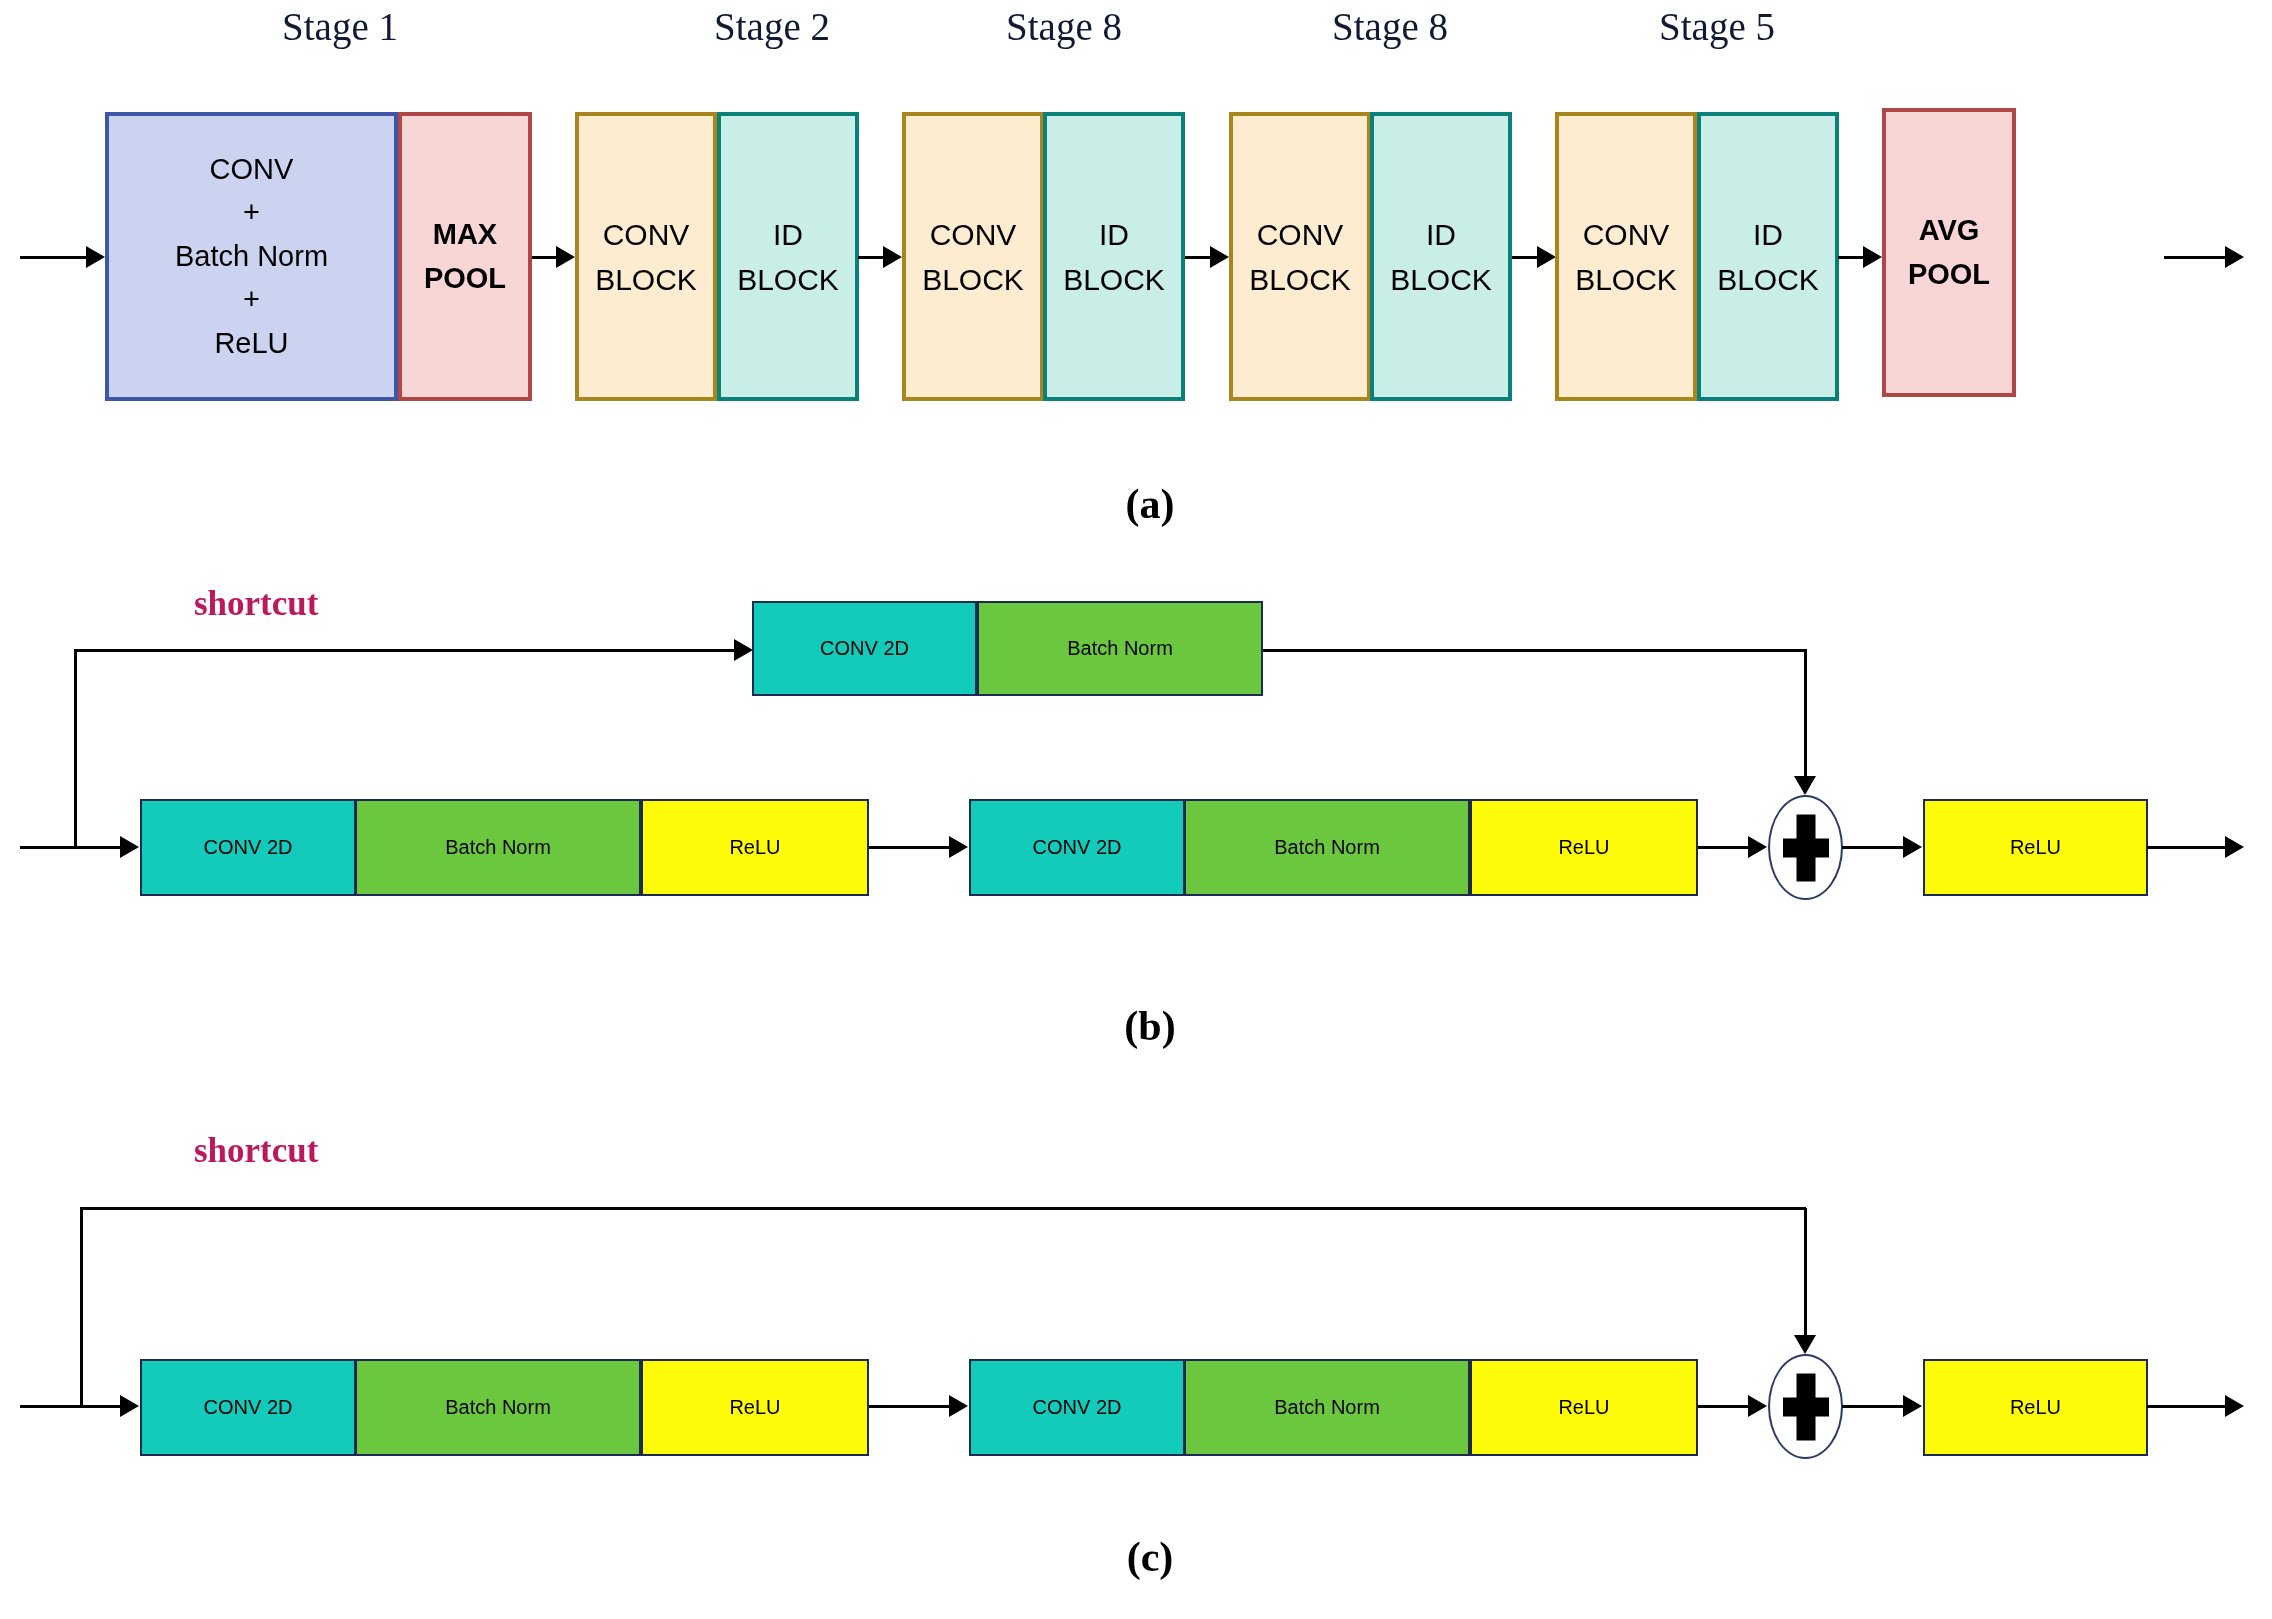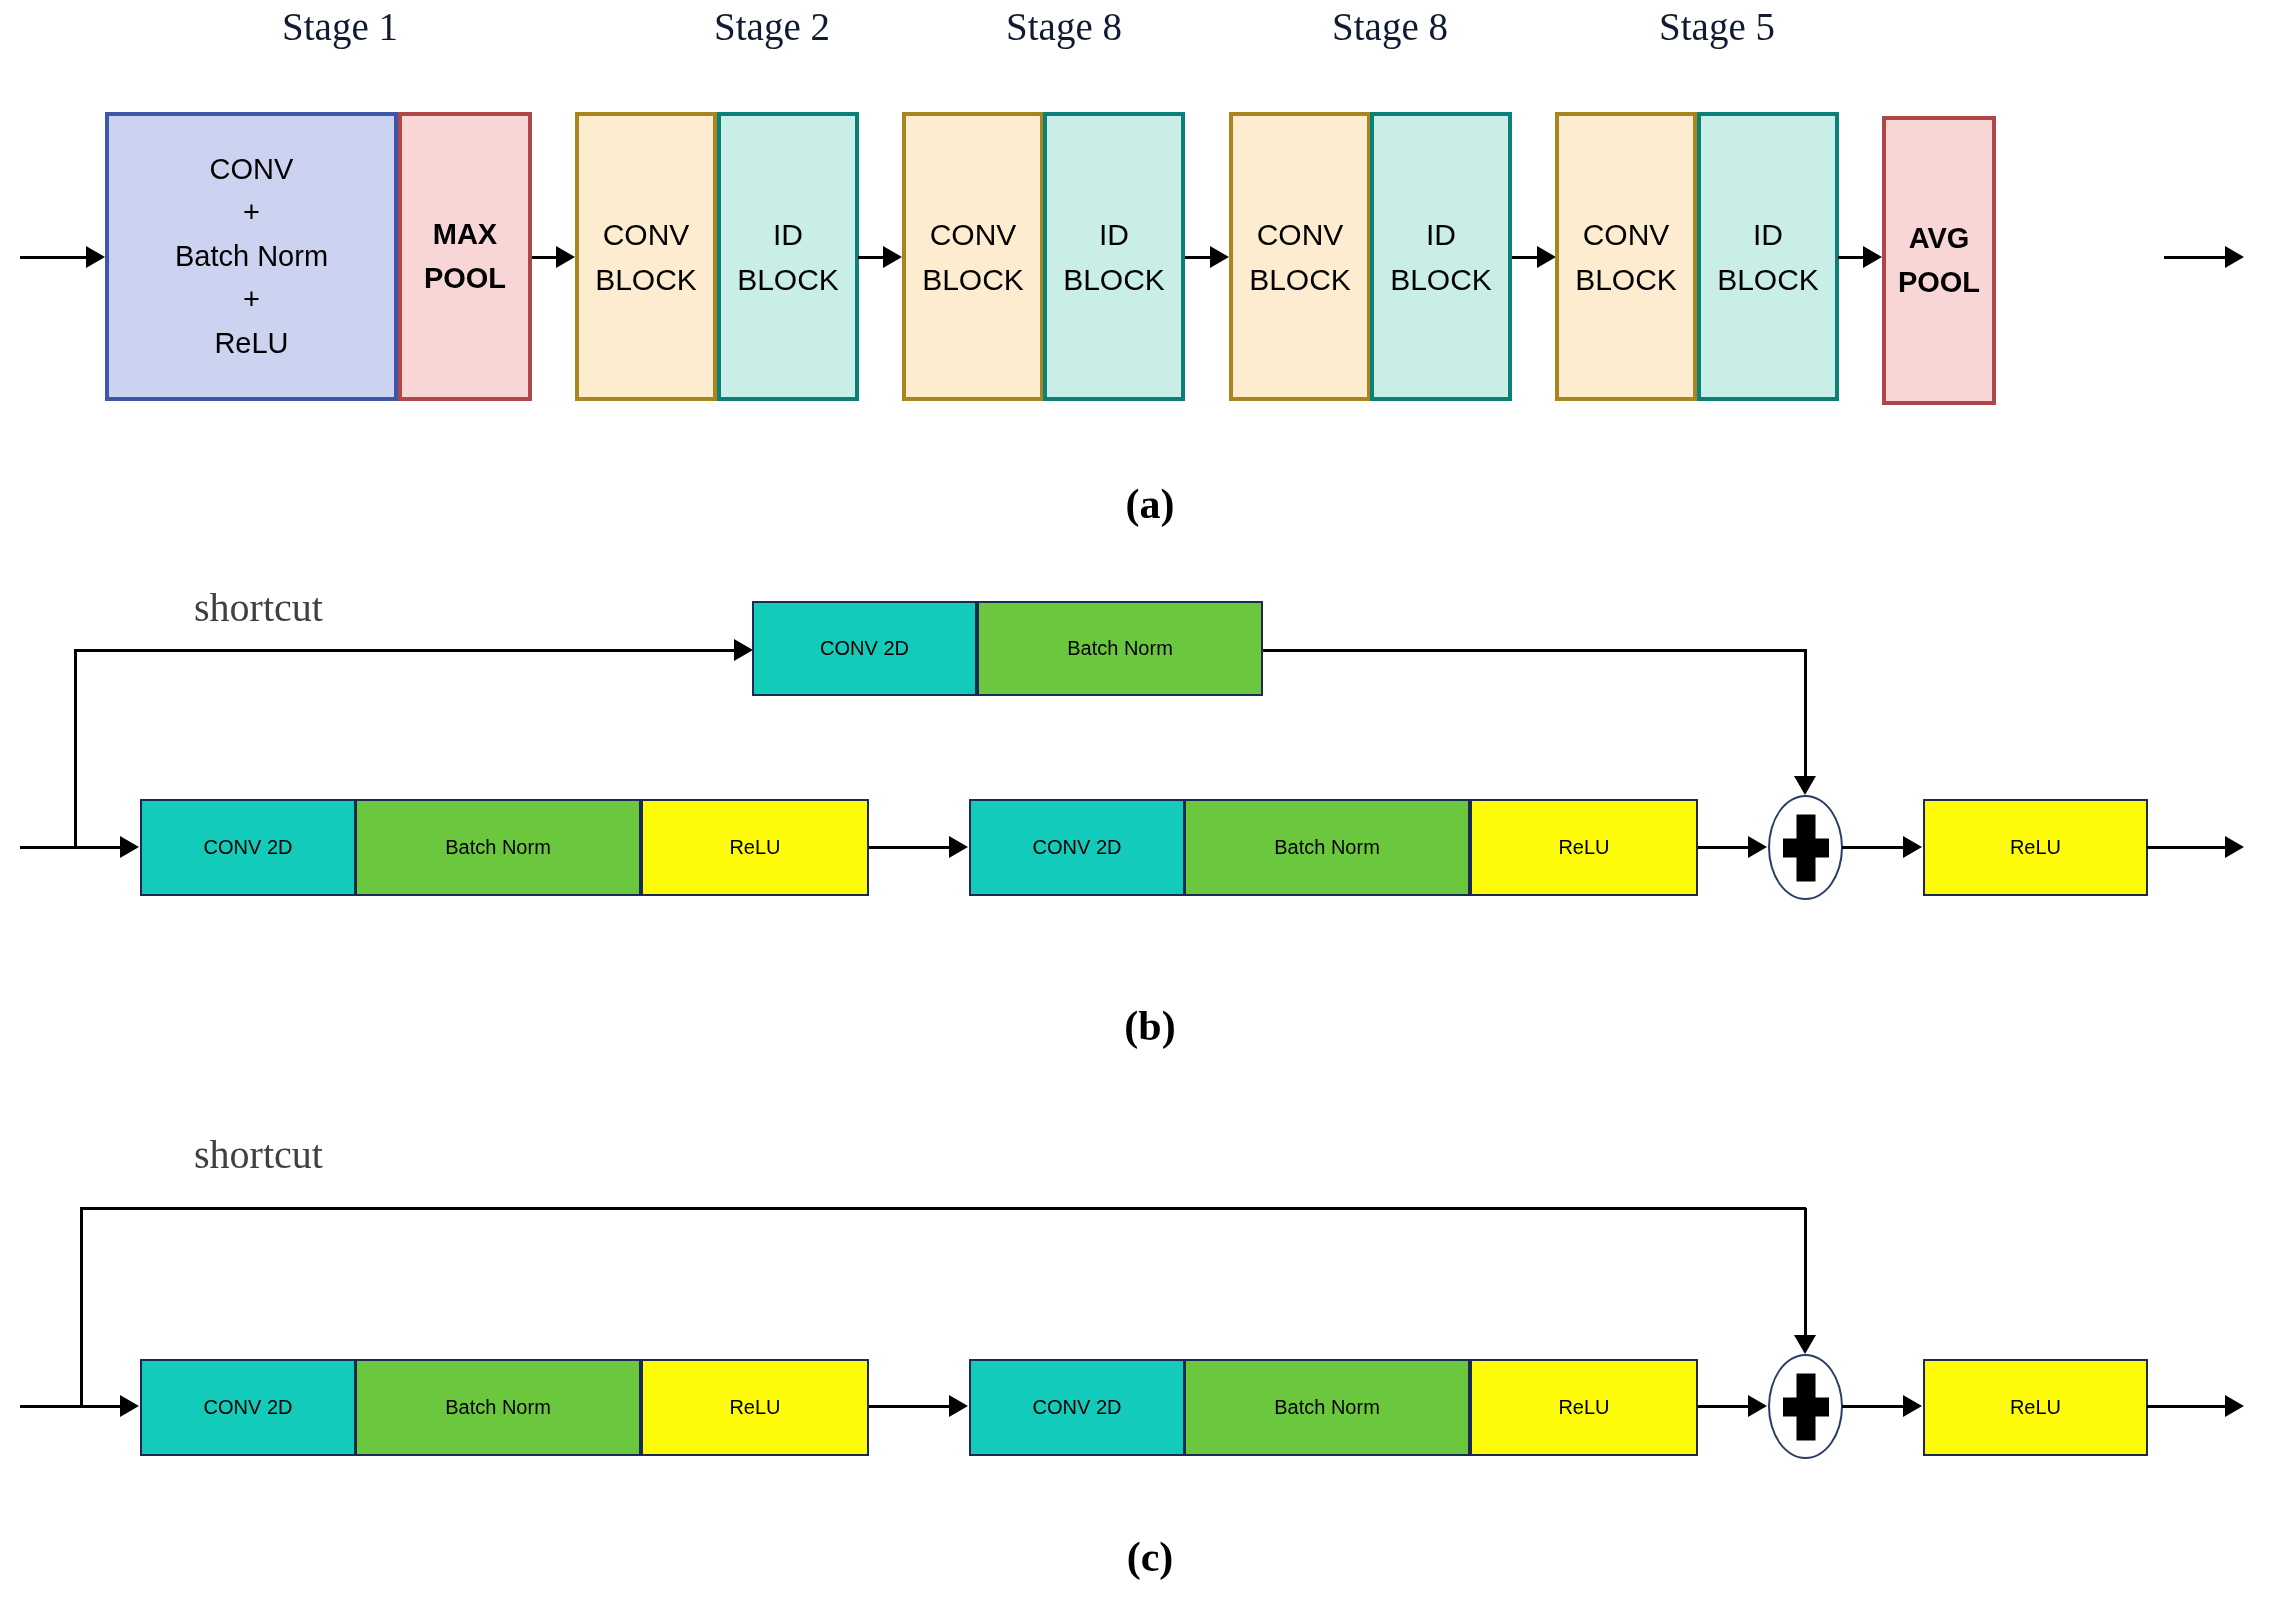--- a/index.html
+++ b/index.html
@@ -5,22 +5,22 @@
   html,body{margin:0;padding:0;background:#fff;}
   #canvas{
     position:relative;width:2273px;height:1619px;background:#ffffff;overflow:hidden;
     font-family:"Liberation Sans",sans-serif;
   }
   
   .stage-lb{position:absolute;top:4.1px;width:204px;text-align:center;
     font-family:"Liberation Serif",serif;font-size:39px;color:#101b33;}
   .cap{position:absolute;width:204px;text-align:center;font-family:"Liberation Serif",serif;
     font-weight:bold;font-size:42px;color:#000;}
-  .sc-lb{position:absolute;font-family:"Liberation Serif",serif;font-weight:normal;
-    font-size:40px;color:#404040;}
+  .sc-lb{position:absolute;font-family:"Liberation Serif",serif;font-weight:bold;
+    font-size:35px;color:#be185d;}
   
   .bx{position:absolute;box-sizing:border-box;display:flex;align-items:center;justify-content:center;
       text-align:center;white-space:pre-line;color:#000;}
   .a-bx{border-style:solid;border-width:4.8px;font-size:29px;line-height:1.5;}
   .stem{background:#ccd3f0;border-color:#3d56a8;}
   .pool{background:#f9d6d6;border-color:#af4746;font-weight:bold;}
   .cvb{background:#fdeccf;border-color:#a9851e;font-size:30px;}
   .idb{background:#c9eee7;border-color:#0b8078;font-size:30px;}
   .fcb{background:#d9e7f8;border-color:#38689b;font-size:31px;}
   .u-bx{border:2.7px solid #1b2a52;font-size:20px;}
@@ -86,21 +86,21 @@
 
   <div class="ar" style="left:1512px;top:256px;width:24.5px"></div>
 
   <div class="bx a-bx cvb" style="left:1555px;top:112px;width:142px;height:289px">CONV
 BLOCK</div>
   <div class="bx a-bx idb" style="left:1697px;top:112px;width:142px;height:289px">ID
 BLOCK</div>
 
   <div class="ar" style="left:1838px;top:256px;width:24.5px"></div>
 
-  <div class="bx a-bx pool" style="left:1882px;top:116px;width:114px;height:289px">AVG
+  <div class="bx a-bx pool" style="left:1882px;top:108px;width:134px;height:289px">AVG
 POOL</div>
 
   <div class="ar" style="left:2164px;top:256px;width:61px"></div>
 
   <div class="cap" style="left:1048px;top:480px">(a)</div>
 
   <div class="sc-lb" style="left:194px;top:584px">shortcut</div>
 
   <div class="ar" style="left:20.4px;top:846px;width:100px"></div>
   <div class="ln" style="left:74px;top:650px;width:2.7px;height:199px"></div>

